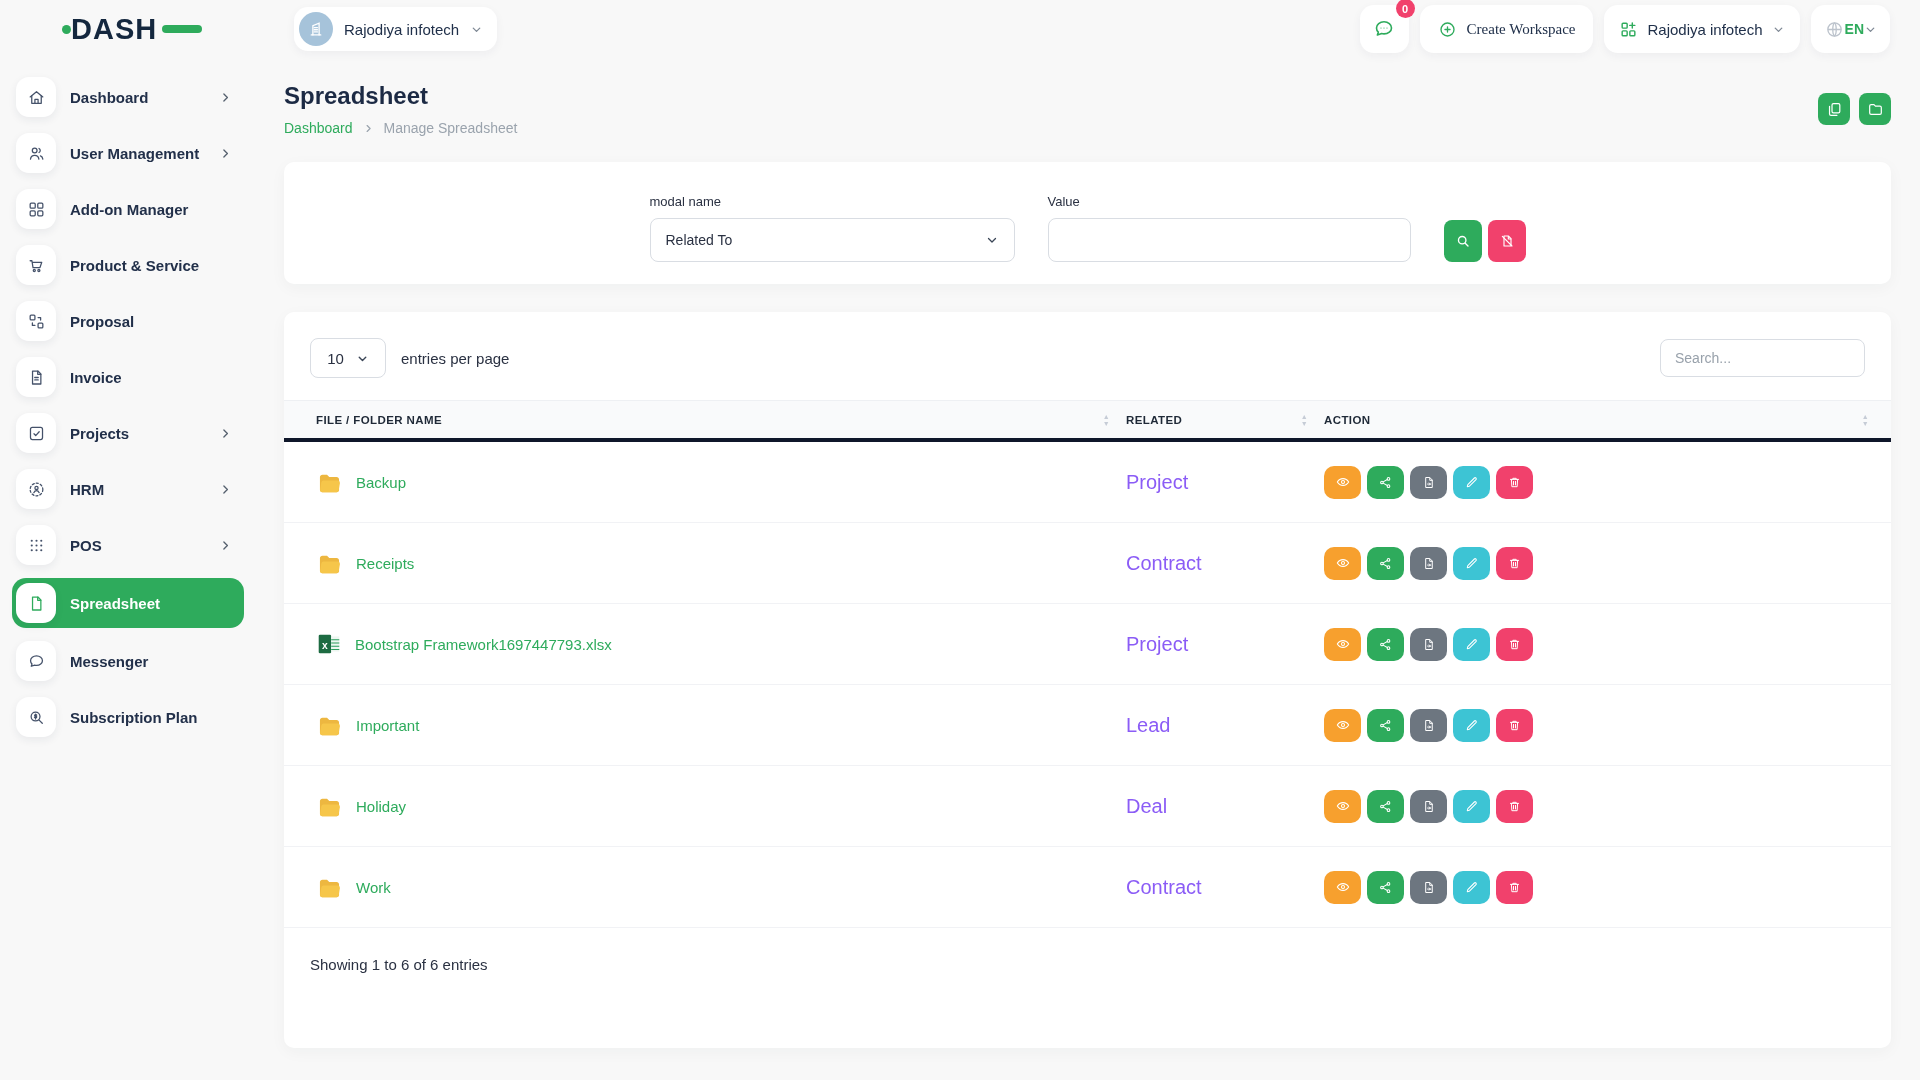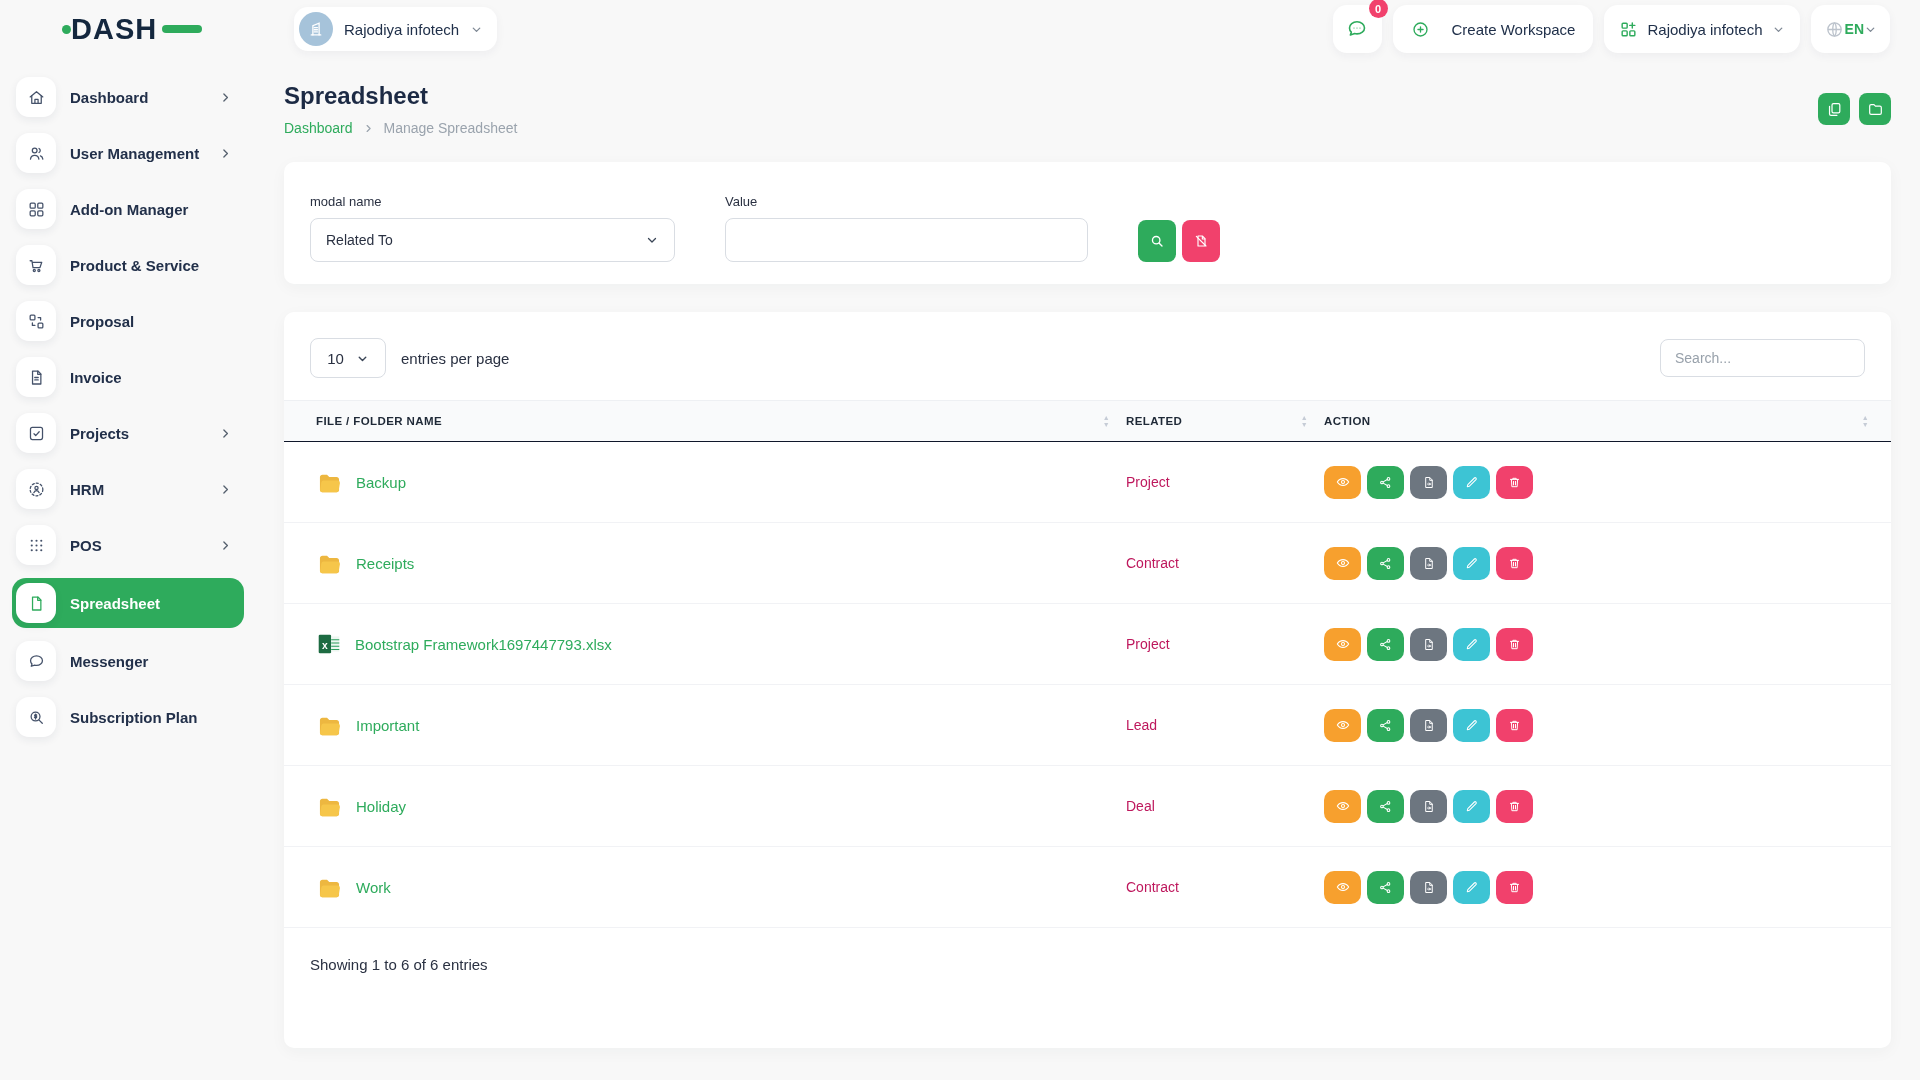--- a/index.html
+++ b/index.html
@@ -25,21 +25,21 @@
   .avatar { width:34px; height:34px; border-radius:50%; background:#a6c3da;
             display:flex; align-items:center; justify-content:center; }
   .pill-label { font-size:15px; color:#20304a; }
   .chev { color:#7e8894; }
 
   .topbar-right { margin-left:auto; margin-right:30px; display:flex; align-items:center; gap:11px; }
   .msg-pill { width:49px; height:48px; justify-content:center; position:relative; }
   .badge { position:absolute; top:-6px; right:-6px; min-width:19px; height:19px; border-radius:10px;
            background:#f1416c; color:#fff; font-size:11px; display:flex; align-items:center;
            justify-content:center; padding:0 4px; font-weight:700; }
-  .create-pill { height:48px; padding:0 18px; gap:22px; }
+  .create-pill { height:48px; padding:0 18px; gap:10px;font-family:Liberation Serif, serif; }
   .company-pill { height:48px; padding:0 15px; gap:9px; }
   .lang-pill { height:48px; padding:0 13px; gap:0; }
   .lang-code { color:#2eab5c; font-size:14px; font-weight:700; }
   .globe { color:#bcc3cc; }
 
   
   .layout { display:flex; height:1022px; }
   .sidebar { width:255px; flex:0 0 255px; padding:16px 0 0 12px; }
   .side-item { width:232px; height:46px; margin-bottom:10px; display:flex; align-items:center;
                padding:0 12px 0 4px; border-radius:14px; cursor:pointer; }
@@ -61,21 +61,21 @@
   .bc-link { color:#2eab5c; cursor:pointer; }
   .bc-sep { color:#9aa3ad; display:flex; }
   .bc-current { color:#9aa3ad; }
   .head-actions { display:flex; gap:9px; }
   .head-btn { width:32px; height:32px; border:none; border-radius:8px; background:#2eab5c;
               color:#fff; display:flex; align-items:center; justify-content:center; cursor:pointer; }
 
   
   .card { background:#fff; border-radius:10px; box-shadow:0 4px 16px rgba(35,46,60,.04); }
   .filter-card { margin-top:26px; height:122px; padding:22px 26px; display:flex;
-                 justify-content:flex-start; align-items:flex-end; gap:50px; }
+                 justify-content:center; align-items:flex-end; gap:33px; }
   .field { display:flex; flex-direction:column; }
   .field-label { font-size:13px; margin-bottom:9px; color:#2a3142; }
   .select-box { width:365px; height:44px; border:1px solid #d9dde3; border-radius:8px;
                 display:flex; align-items:center; justify-content:space-between; padding:0 15px;
                 font-size:14px; color:#2a3142; cursor:pointer; background:#fff; }
   .text-input { width:363px; height:44px; border:1px solid #d9dde3; border-radius:8px;
                 padding:0 14px; font-size:14px; color:#2a3142; outline:none; }
   .filter-btns { display:flex; gap:6px; align-items:flex-end; }
   .fbtn { width:38px; height:42px; border:none; border-radius:8px; color:#fff;
           display:flex; align-items:center; justify-content:center; cursor:pointer; }
@@ -88,33 +88,33 @@
                     display:flex; align-items:center; justify-content:center; gap:12px;
                     font-size:15px; color:#2a3142; cursor:pointer; background:#fff; }
   .entries-label { margin-left:15px; font-size:15px; }
   .search-input { margin-left:auto; width:205px; height:38px; border:1px solid #d9dde3;
                   border-radius:8px; padding:0 14px; font-size:14px; outline:none; color:#2a3142; }
   .search-input::placeholder, .text-input::placeholder { color:#98a1ab; }
 
   .thead, .trow { display:grid; grid-template-columns:810px 198px 1fr; align-items:center;
                   padding:0 20px 0 32px; }
   .thead { margin-top:22px; height:42px; background:#f9fafb;
-           border-top:1px solid #eef0f3; border-bottom:1px solid #0f172a; }
+           border-top:1px solid #eef0f3; border-bottom:4px solid #0f172a; }
   .th { display:flex; align-items:center; font-size:11.5px; font-weight:700; color:#1f2937;
         letter-spacing:.4px; }
   .sort { margin-left:auto; margin-right:16px; color:#c6ccd6; font-size:7px; line-height:7px;
           display:flex; flex-direction:column; cursor:pointer; }
   .sort::before { content:"\25B2"; display:block; }
   .sort::after  { content:"\25BC"; display:block; }
   .th:last-child .sort { margin-right:2px; }
 
   .trow { height:81px; border-bottom:1px solid #f1f2f5; }
   .name-cell { display:flex; align-items:center; gap:13px; }
   .row-link { color:#2eab5c; font-size:15px; text-decoration:none; cursor:pointer; }
-  .related-cell { font-size:14px; color:#be185d; }
+  .related-cell { font-size:20px; color:#8b5cf6; }
   .action-cell { display:flex; gap:6px; }
   .abtn { width:37px; height:33px; border:none; border-radius:10px; color:#fff;
           display:flex; align-items:center; justify-content:center; cursor:pointer; }
   .abtn.view   { background:#f7a02e; }
   .abtn.share  { background:#2eab5c; }
   .abtn.export { background:#6d7680; }
   .abtn.edit   { background:#3dc4d4; }
   .abtn.delete { background:#f1416c; }
 
   .table-footer { padding:28px 26px; font-size:15px; color:#2a3142; }

